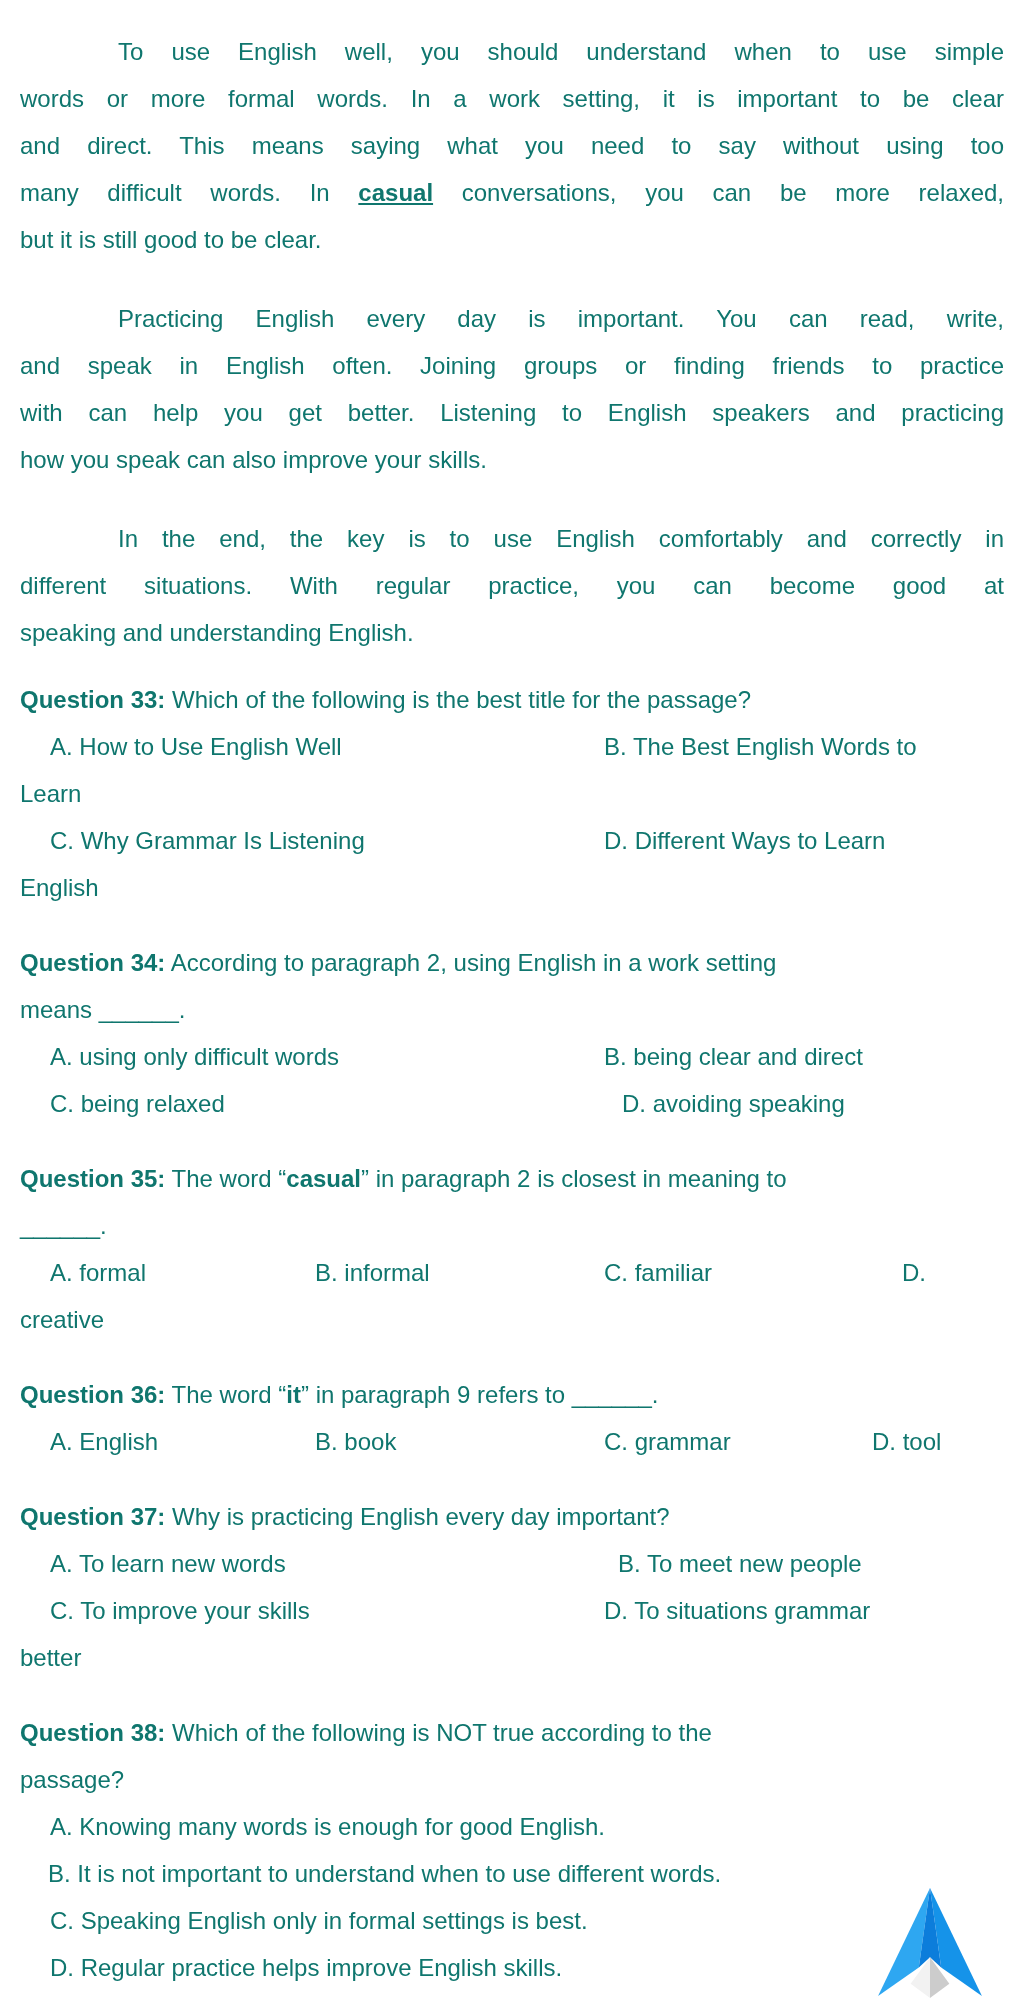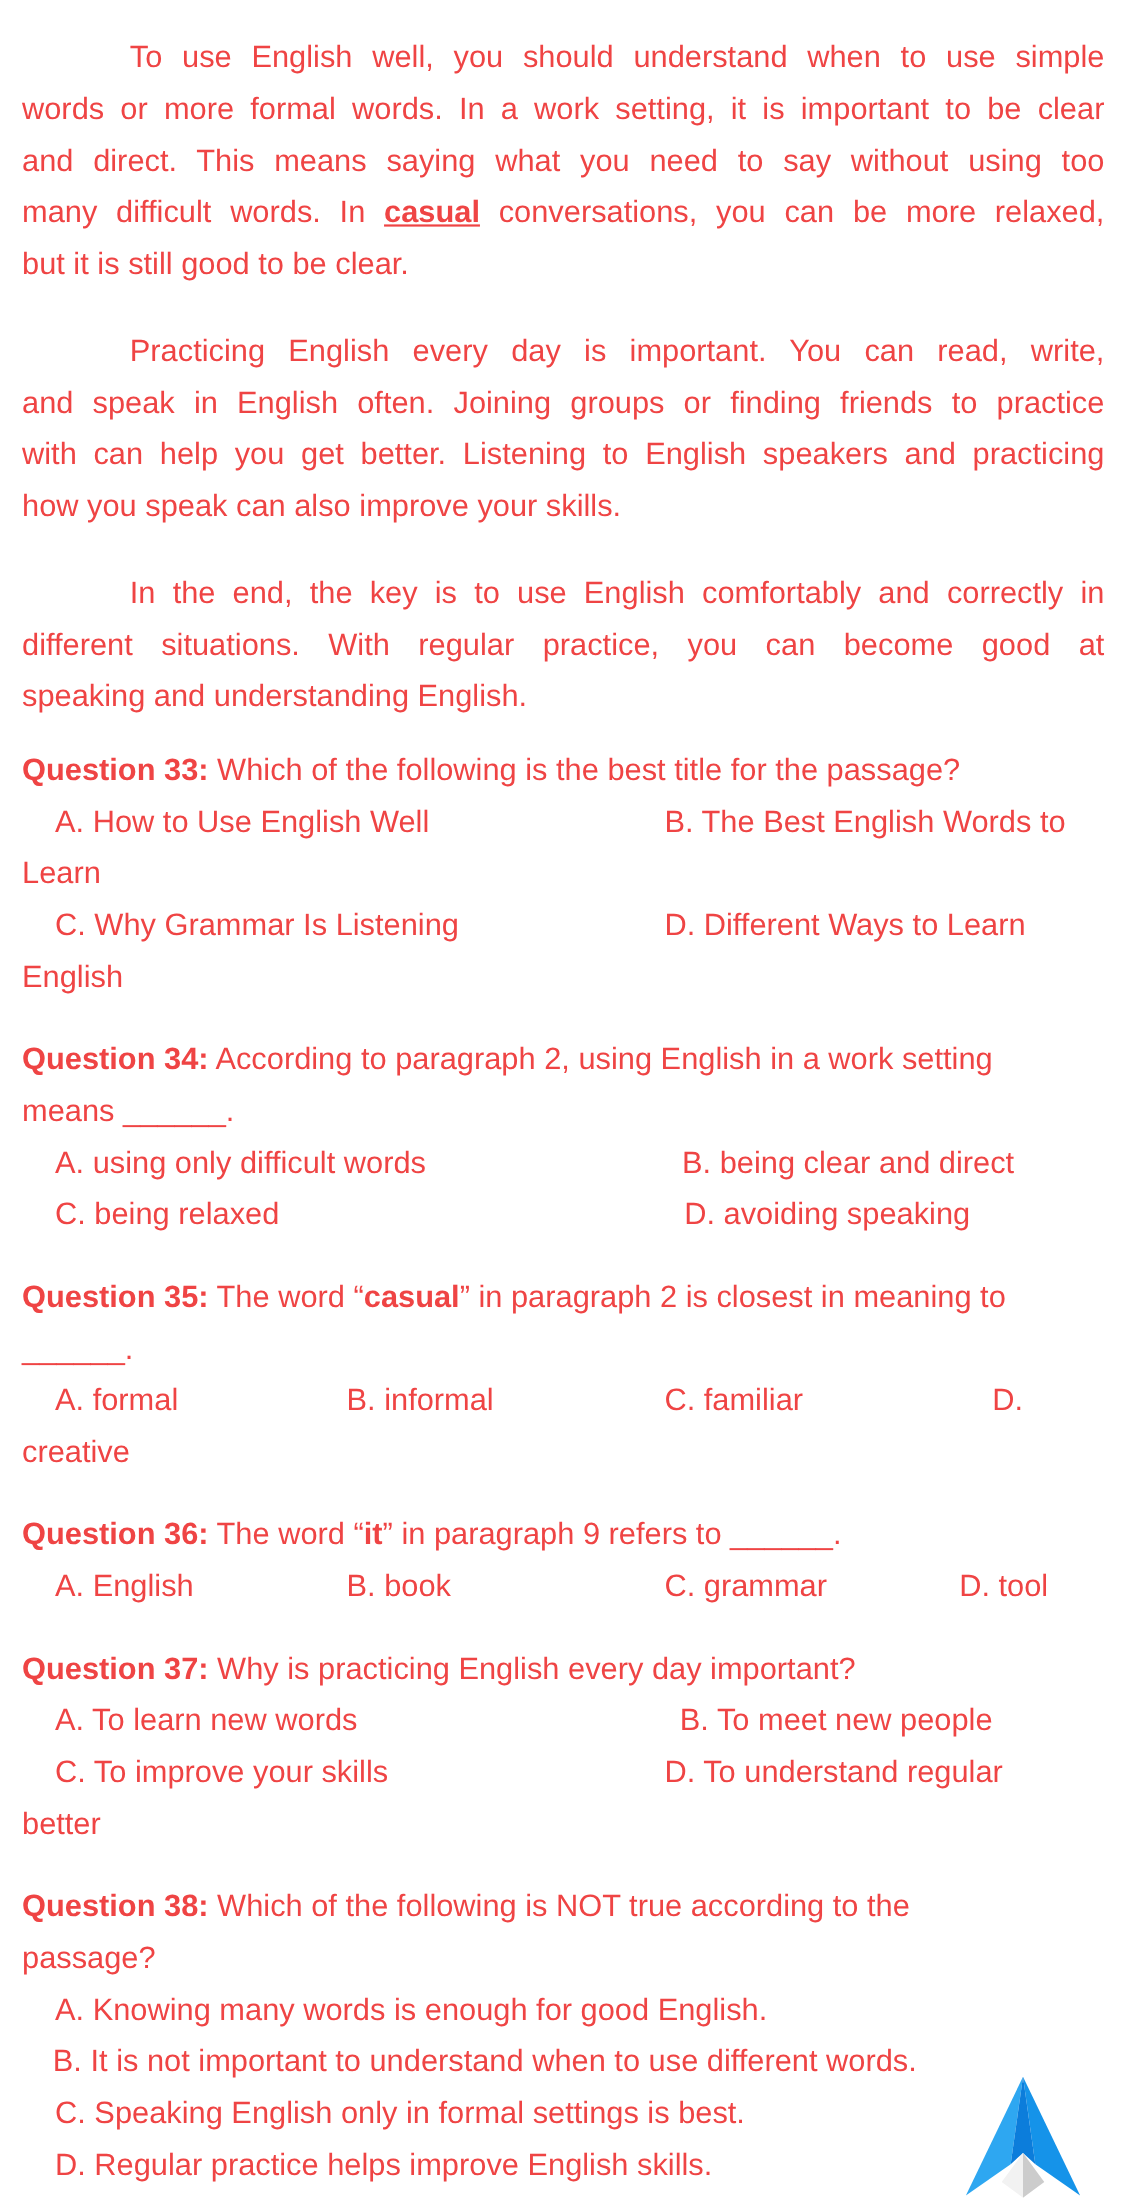--- a/index.html
+++ b/index.html
@@ -2,22 +2,22 @@
 <html><head>
 <meta charset="utf-8">
 <style>
   html, body { margin: 0; padding: 0; background: #ffffff; }
   .page {
     position: relative;
     width: 1024px;
     height: 2002px;
     background: #ffffff;
     font-family: "Liberation Sans", "DejaVu Sans", sans-serif;
-    font-size: 28px;
-    color: #ef4444;
+    font-size: 24px;
+    color: #0f766e;
     box-sizing: border-box;
     padding: 28px 20px 0 20px;
     overflow: hidden;
   }
   .line {
     height: 47px;
     line-height: 47px;
     position: relative;
     white-space: nowrap;
   }
@@ -92,21 +92,21 @@
       <span class="opt" style="left:584px">D. Different Ways to Learn</span>
     </div>
     <div class="line">English</div>
   </div>
 
   <div class="question">
     <div class="line"><b class="qlabel">Question 34:</b><span> According to paragraph 2, using English in a work setting</span></div>
     <div class="line">means ______.</div>
     <div class="line">
       <span class="opt" style="left:30px">A. using only difficult words</span>
-      <span class="opt" style="left:600px">B. being clear and direct</span>
+      <span class="opt" style="left:584px">B. being clear and direct</span>
     </div>
     <div class="line">
       <span class="opt" style="left:30px">C. being relaxed</span>
       <span class="opt" style="left:602px">D. avoiding speaking</span>
     </div>
   </div>
 
   <div class="question">
     <div class="line"><b class="qlabel">Question 35:</b><span> The word “</span><span class="bw">casual</span><span>” in paragraph 2 is closest in meaning to</span></div>
     <div class="line">______.</div>
@@ -130,21 +130,21 @@
   </div>
 
   <div class="question">
     <div class="line"><b class="qlabel">Question 37:</b><span> Why is practicing English every day important?</span></div>
     <div class="line">
       <span class="opt" style="left:30px">A. To learn new words</span>
       <span class="opt" style="left:598px">B. To meet new people</span>
     </div>
     <div class="line">
       <span class="opt" style="left:30px">C. To improve your skills</span>
-      <span class="opt" style="left:584px">D. To understand regular</span>
+      <span class="opt" style="left:584px">D. To situations grammar</span>
     </div>
     <div class="line">better</div>
   </div>
 
   <div class="question question-last">
     <div class="line"><b class="qlabel">Question 38:</b><span> Which of the following is NOT true according to the</span></div>
     <div class="line">passage?</div>
     <div class="line">
         <span class="opt" style="left:30px">A. Knowing many words is enough for good English.</span>
       </div>

